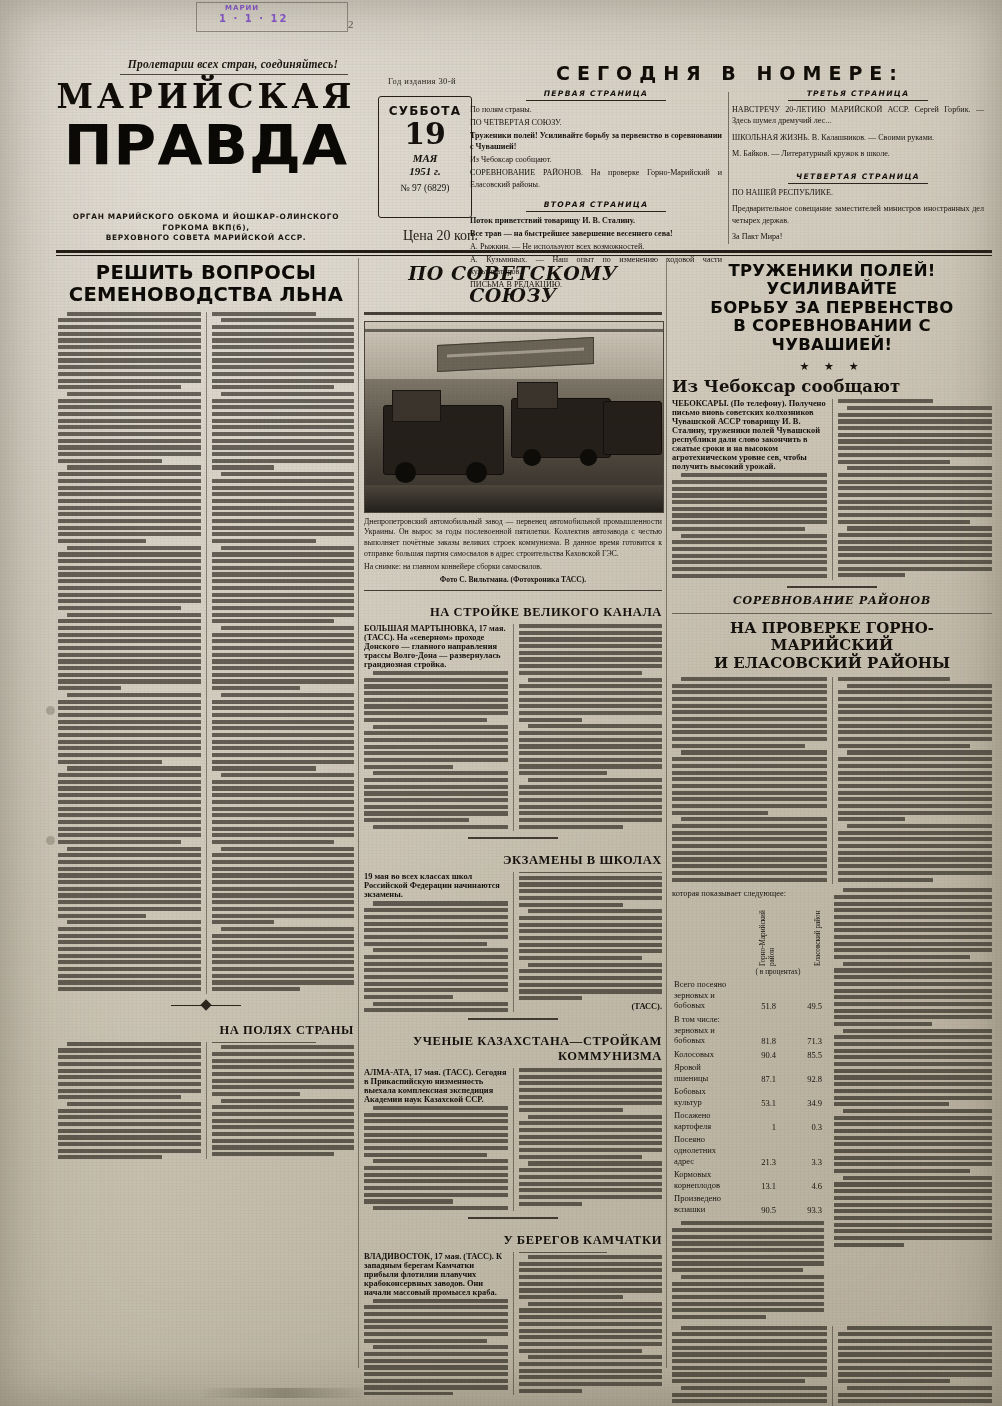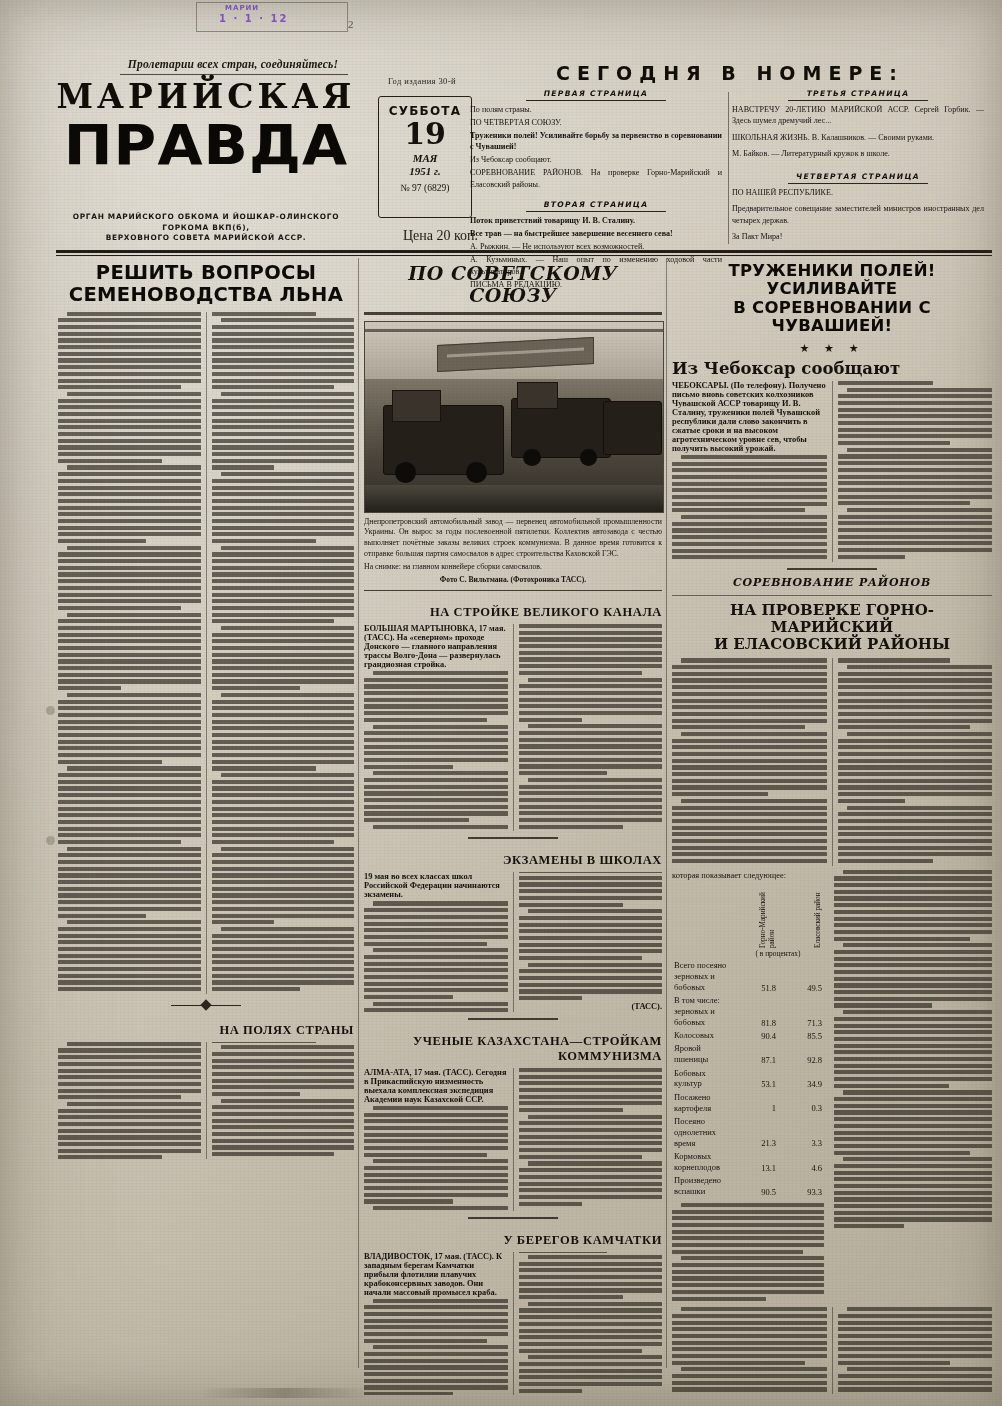--- a/index.html
+++ b/index.html
@@ -754,20 +754,21 @@
           <i class="ln"></i>
           <i class="ln"></i>
           <i class="ln e3"></i>
       </div>
     </div>
   </div>
 
   <div class="col colR">
     <div class="hl hl-main" style="font-size:16.5px">
       <div>ТРУЖЕНИКИ ПОЛЕЙ! УСИЛИВАЙТЕ</div>
+      <div>БОРЬБУ ЗА ПЕРВЕНСТВО</div>
       <div>В СОРЕВНОВАНИИ С ЧУВАШИЕЙ!</div>
     </div>
     <div class="stars">★ ★ ★</div>
     <div class="hl-sub">Из Чебоксар сообщают</div>
     <div class="body2">
       <div class="dateline">ЧЕБОКСАРЫ. (По телефону). Получено письмо вновь советских колхозников Чувашской АССР товарищу И. В. Сталину, труженики полей Чувашской республики дали слово закончить в сжатые сроки и на высоком агротехническом уровне сев, чтобы получить высокий урожай.</div>
       <div class="lines">
         <i class="ln i"></i>
           <i class="ln"></i>
           <i class="ln"></i>
@@ -929,21 +930,21 @@
               <td class="lab">Бобовых культур</td>
               <td class="num">53.1</td>
               <td class="num">34.9</td>
             </tr>
             <tr>
               <td class="lab">Посажено картофеля</td>
               <td class="num">1</td>
               <td class="num">0.3</td>
             </tr>
             <tr>
-              <td class="lab">Посеяно однолетних время</td>
+              <td class="lab">Посеяно однолетних адрес</td>
               <td class="num">21.3</td>
               <td class="num">3.3</td>
             </tr>
             <tr>
               <td class="lab">Кормовых корнеплодов</td>
               <td class="num">13.1</td>
               <td class="num">4.6</td>
             </tr>
             <tr>
               <td class="lab">Произведено вспашки</td>

